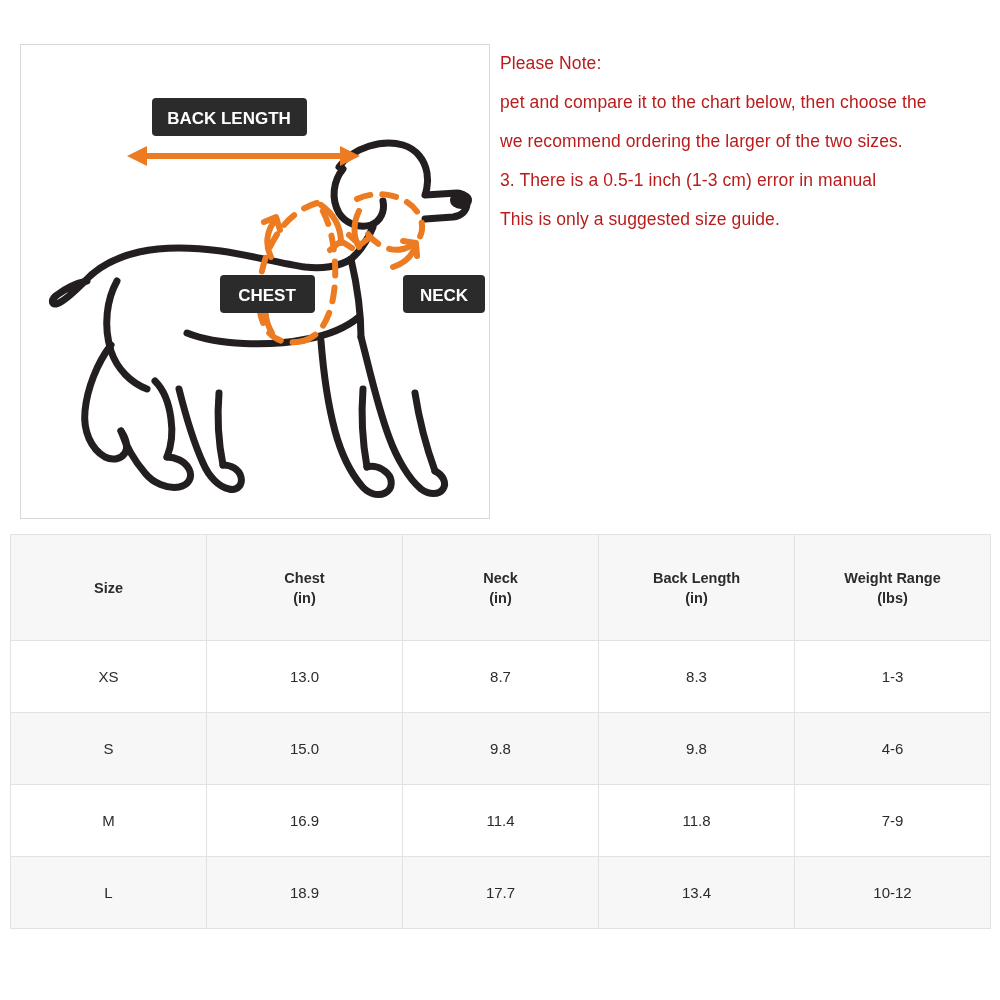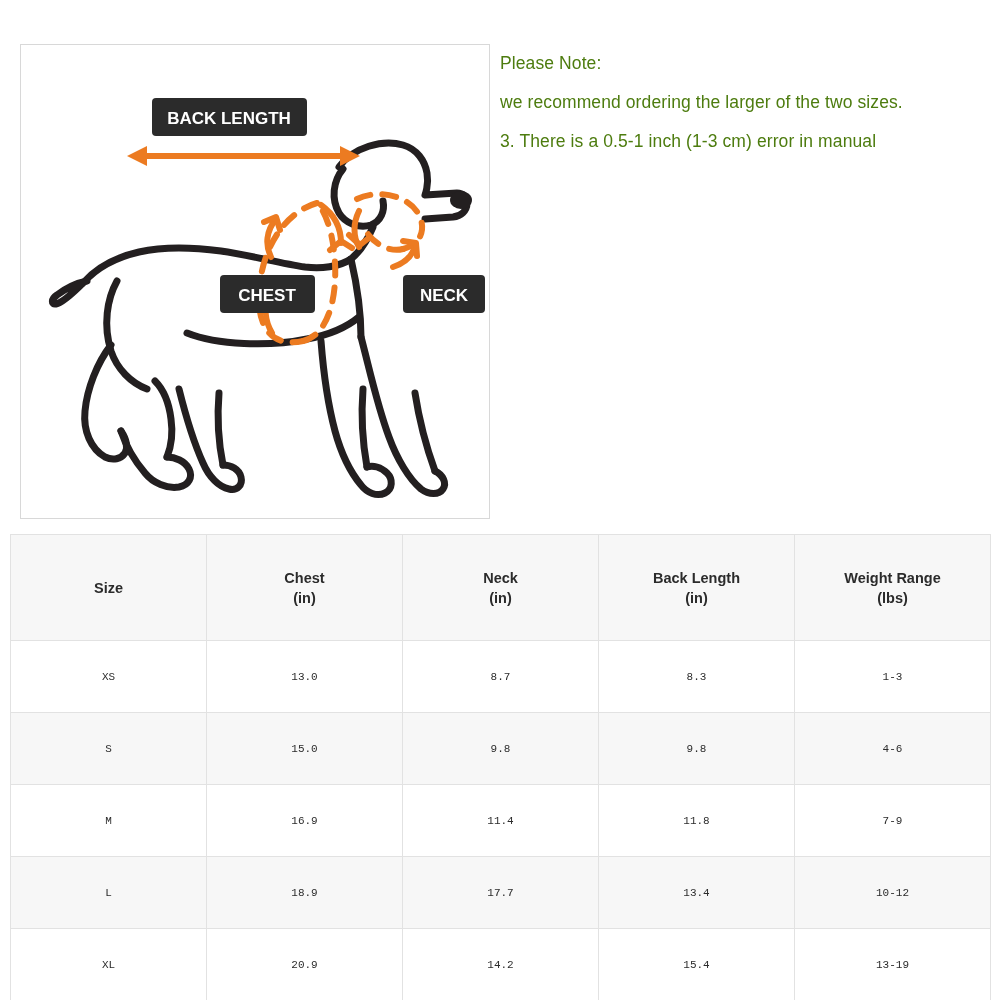--- a/index.html
+++ b/index.html
@@ -48,21 +48,21 @@
   .notes {
     position: absolute;
     left: 500px;
     top: 44px;
     width: 500px;
   }
   .notes p {
     margin: 0;
     font-size: 17.5px;
     line-height: 39px;
-    color: #4d7c0f;
+    color: #b91c1c;
     font-family: "Liberation Sans", sans-serif;
     letter-spacing: 0.1px;
   }
 
   
   .size-table {
     position: absolute;
     left: 10px;
     top: 534px;
     width: 980px;
@@ -79,24 +79,23 @@
   .size-table thead th {
     height: 103px;
     background: #f7f7f7;
     font-size: 14.5px;
     font-weight: bold;
     line-height: 20px;
     vertical-align: middle;
   }
   .size-table tbody td {
     height: 69px;
-    font-size: 11px;
+    font-size: 15px;
     font-weight: normal;
     vertical-align: middle;
-    font-family: Liberation Mono, monospace;
   }
   .size-table tbody tr:nth-child(odd) td { background: #ffffff; }
   .size-table tbody tr:nth-child(even) td { background: #f7f7f7; }
 
   .col-size   { width: 196px; }
   .col-chest  { width: 196px; }
   .col-neck   { width: 196px; }
   .col-back   { width: 196px; }
   .col-weight { width: 196px; }
 
@@ -206,22 +205,24 @@
         </g>
         <g>
           <rect x="382" y="230" width="82" height="38" rx="4" fill="#2b2b2b"></rect>
           <text class="chip-text" x="423" y="256" font-size="17" text-anchor="middle">NECK</text>
         </g>
       </svg>
     </div>
 
     <div class="notes">
       <p>Please Note:</p>
+      <p>pet and compare it to the chart below, then choose the</p>
       <p>we recommend ordering the larger of the two sizes.</p>
       <p>3. There is a 0.5-1 inch (1-3 cm) error in manual</p>
+      <p>This is only a suggested size guide.</p>
     </div>
   </div>
 
   <table class="size-table">
     <colgroup>
       <col class="col-size">
         <col class="col-chest">
         <col class="col-neck">
         <col class="col-back">
         <col class="col-weight">
@@ -272,23 +273,16 @@
         <td>11.8</td>
         <td>7-9</td>
       </tr>
       <tr>
         <td>L</td>
         <td>18.9</td>
         <td>17.7</td>
         <td>13.4</td>
         <td>10-12</td>
       </tr>
-      <tr>
-        <td>XL</td>
-        <td>20.9</td>
-        <td>14.2</td>
-        <td>15.4</td>
-        <td>13-19</td>
-      </tr>
     </tbody>
   </table>
 
 </div>
 
 </body></html>

